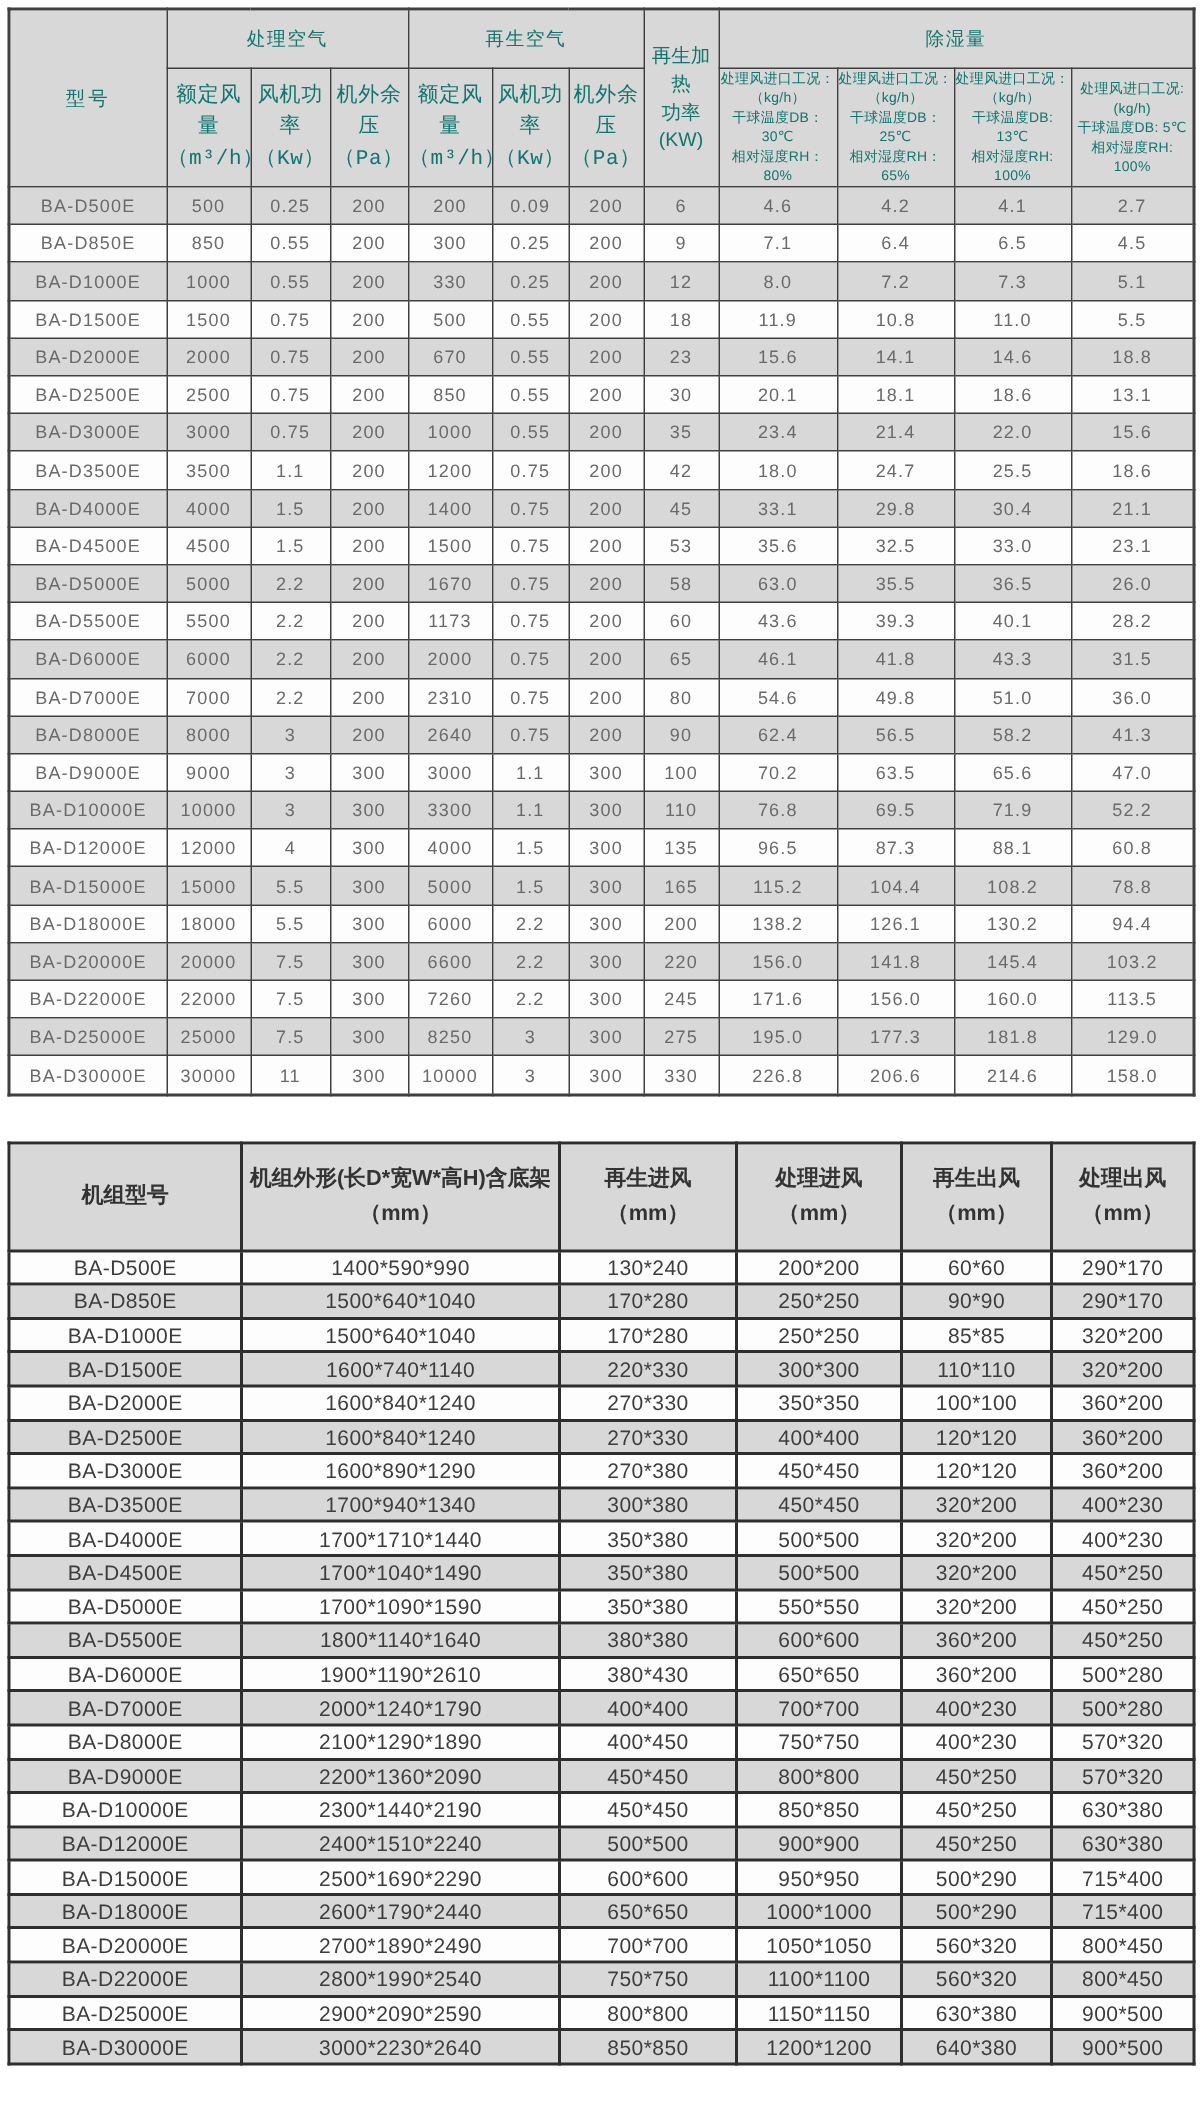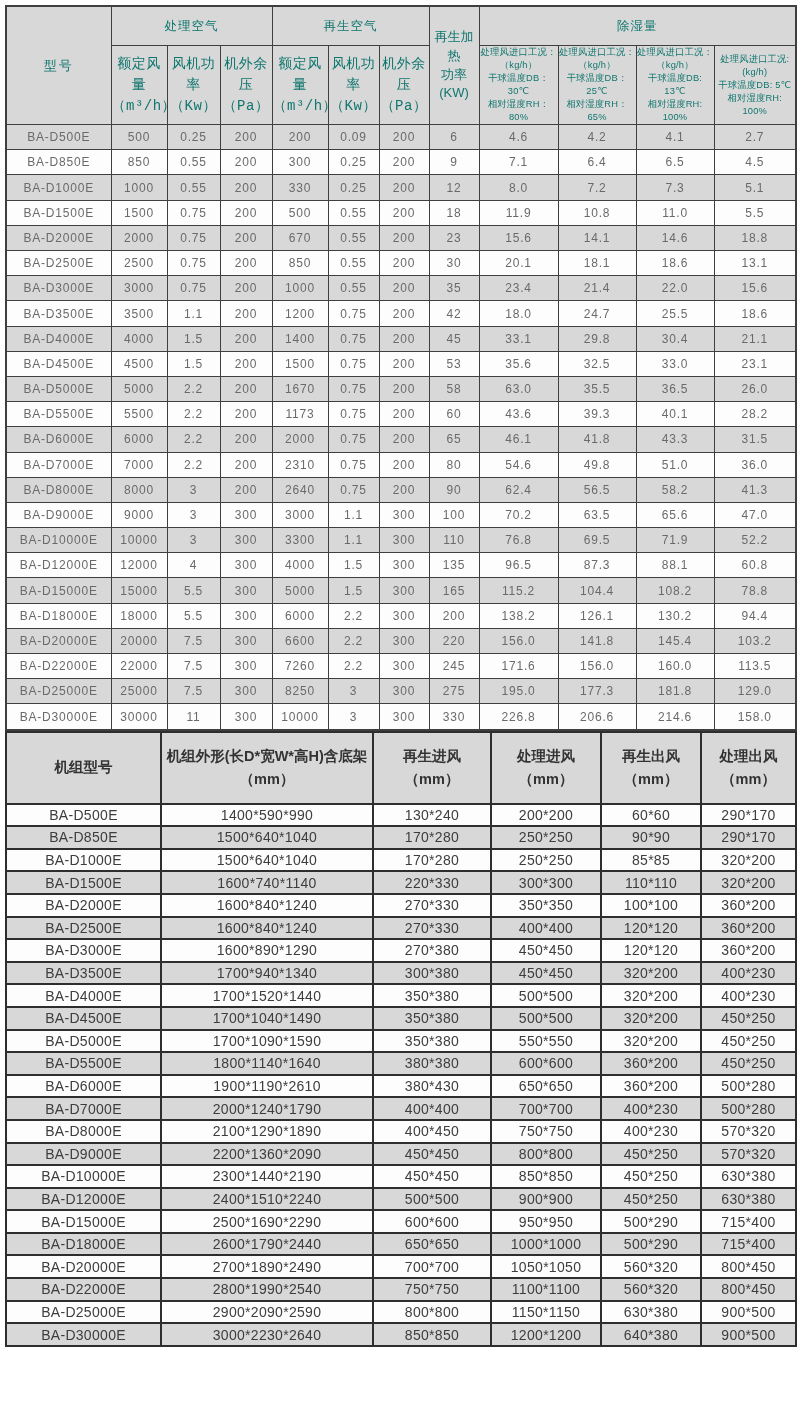--- a/index.html
+++ b/index.html
@@ -13,21 +13,21 @@
   #t1 thead th{background:#d8d8d8;color:#0f766e;font-weight:400;}
   #t1 .h-main{font-size:12.5px;letter-spacing:1px;height:38px;}
   #t1 .h-model{font-size:13px;letter-spacing:2px;}
   #t1 .h-sub{font-size:14px;height:64px;white-space:pre-line;line-height:1.5;letter-spacing:0.5px;font-family:Liberation Mono, monospace;}
   #t1 .h-heat{font-size:13px;white-space:pre-line;line-height:1.45;}
   #t1 .h-cond{font-size:9.3px;white-space:pre-line;line-height:1.4;letter-spacing:0.2px;}
   #t1 tbody td{font-size:12px;color:#6a6a6a;height:24.2px;letter-spacing:0.8px;background:#fdfdfd;}
   #t1 tbody tr:nth-child(odd) td{background:#d8d8d8;}
 
   
-  #t2{border:2px solid #2e2e2e;padding-left:28px;}
+  #t2{margin-top:30px;border:2px solid #2e2e2e;padding-left:28px;}
   #t2 th,#t2 td{border:2px solid #2e2e2e;text-align:center;vertical-align:middle;padding:0;overflow:hidden;}
   #t2 thead th{background:#d8d8d8;color:#333333;font-weight:700;font-size:14.5px;height:70px;white-space:pre-line;line-height:1.55;}
   #t2 tbody td{font-size:14px;color:#3d3d3d;height:20.6px;letter-spacing:0.3px;background:#fdfdfd;font-weight:400;}
   #t2 tbody tr:nth-child(even) td{background:#d8d8d8;}
 </style>
 </head>
 <body>
 
 <div class="wrap">
 
@@ -511,21 +511,21 @@
         <tr>
           <td>BA-D3500E</td>
           <td>1700*940*1340</td>
           <td>300*380</td>
           <td>450*450</td>
           <td>320*200</td>
           <td>400*230</td>
         </tr>
         <tr>
           <td>BA-D4000E</td>
-          <td>1700*1520*1440</td>
+          <td>1700*1710*1440</td>
           <td>350*380</td>
           <td>500*500</td>
           <td>320*200</td>
           <td>400*230</td>
         </tr>
         <tr>
           <td>BA-D4500E</td>
           <td>1700*1040*1490</td>
           <td>350*380</td>
           <td>500*500</td>

